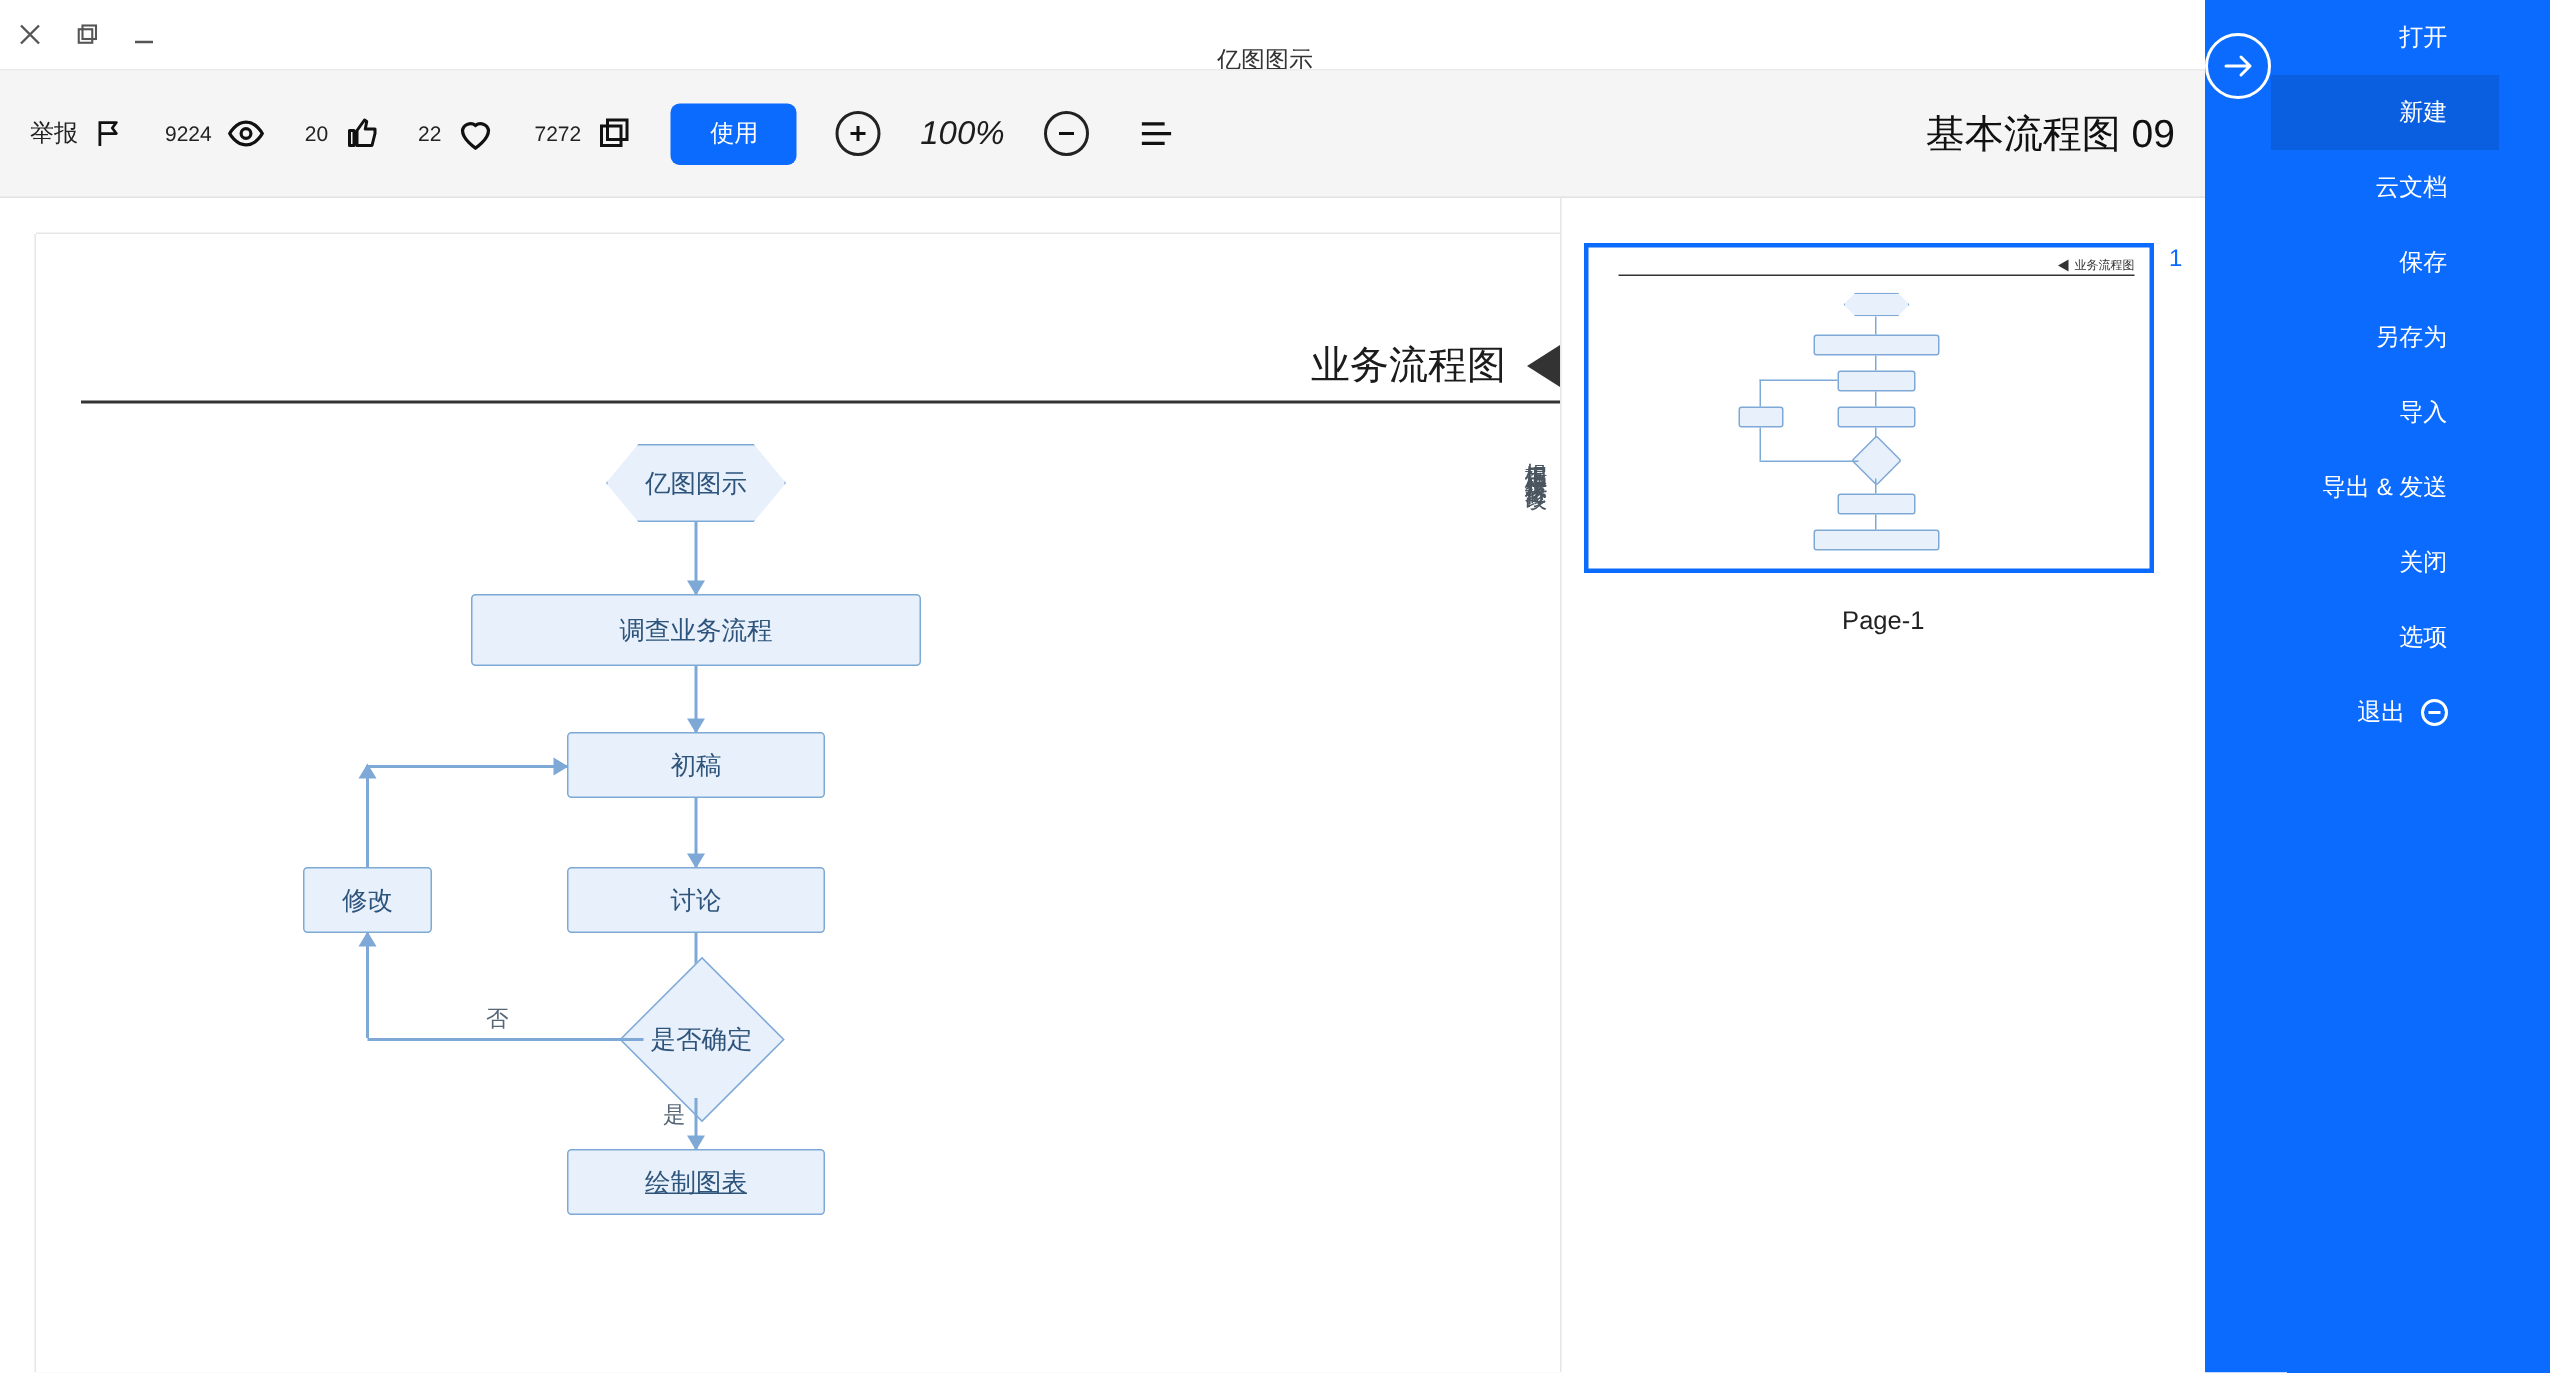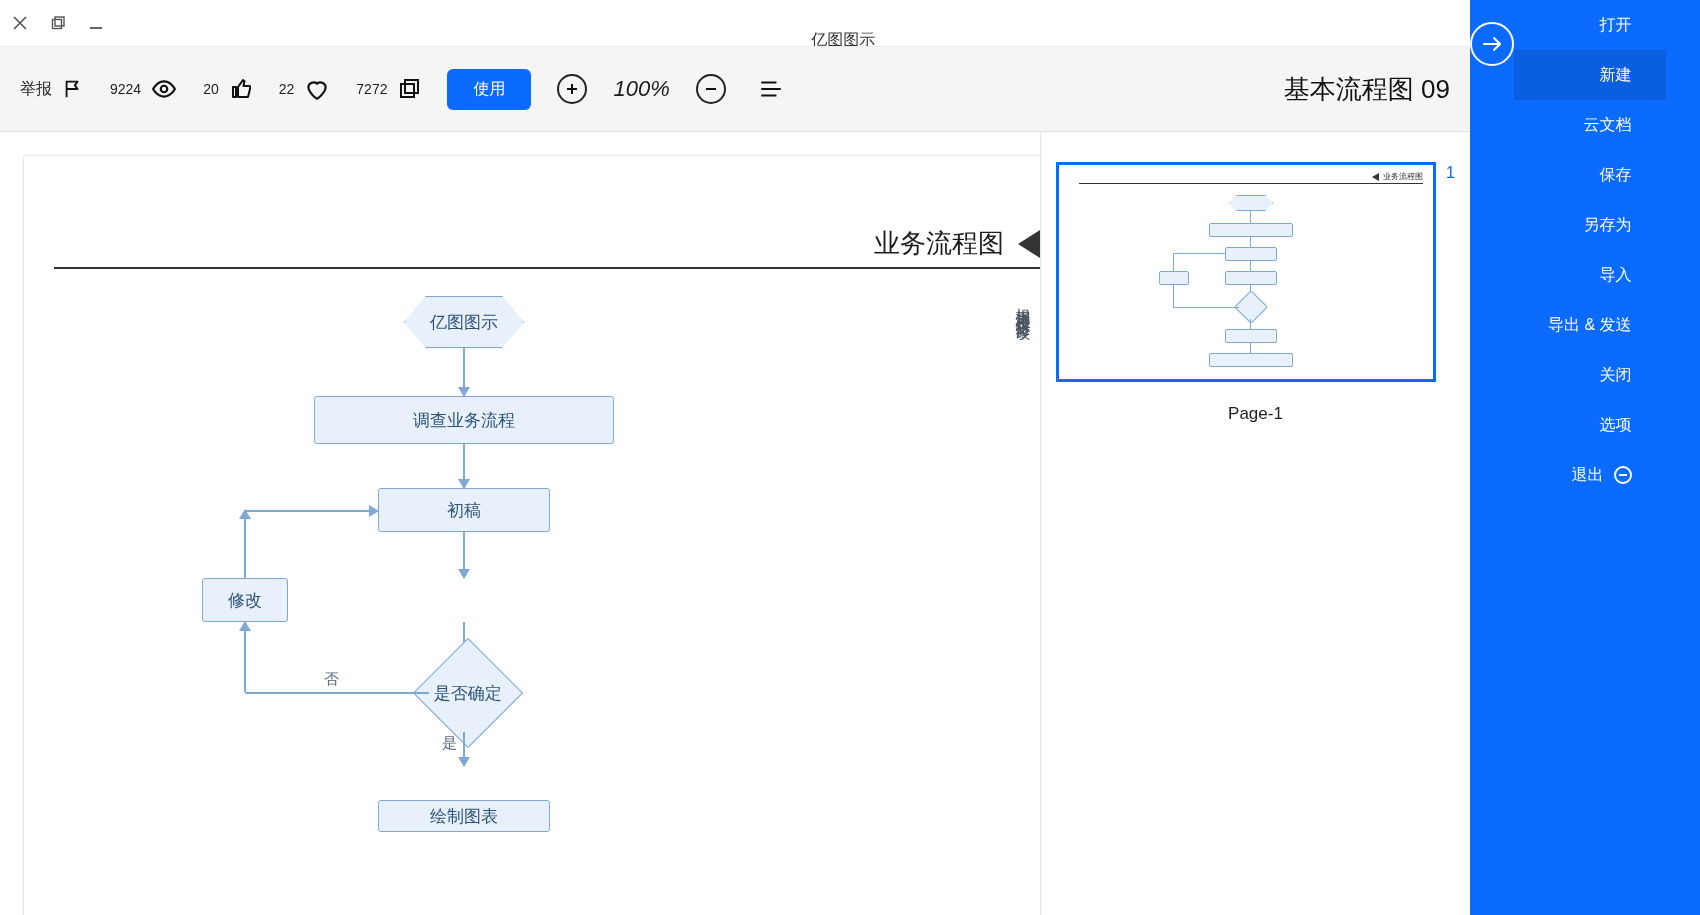--- a/index.html
+++ b/index.html
@@ -361,40 +361,43 @@
         <div class="shape rect" style="left:290px;top:240px;width:300px;height:48px;">
           <span>调查业务流程</span>
         </div>
         <div class="arrow-v" style="left:439px;top:288px;height:44px;"></div>
 
         <div class="shape rect" style="left:354px;top:332px;width:172px;height:44px;">
           <span>初稿</span>
         </div>
         <div class="arrow-v" style="left:439px;top:376px;height:46px;"></div>
 
+        <div class="shape rect" style="left:354px;top:422px;width:172px;height:44px;">
+          <span>讨论</span>
+        </div>
         <div class="arrow-v" style="left:439px;top:466px;height:40px;"></div>
 
         <div class="shape diamond" style="left:405px;top:498px;width:78px;height:78px;">
           <span>是否确定</span>
         </div>
 
         <div class="shape rect" style="left:178px;top:422px;width:86px;height:44px;">
           <span>修改</span>
         </div>
 
         <div class="arrow-h" style="left:221px;top:536px;width:184px;"></div>
         <div class="label" style="left:300px;top:514px;">否</div>
         <div class="arrow-v" style="left:220px;top:466px;height:70px;transform:scaleY(-1);"></div>
         <div class="arrow-v" style="left:220px;top:354px;height:68px;transform:scaleY(-1);"></div>
         <div class="arrow-h right" style="left:220px;top:354px;width:134px;"></div>
 
         <div class="arrow-v" style="left:439px;top:576px;height:34px;"></div>
         <div class="label" style="left:418px;top:578px;">是</div>
 
-        <div class="shape rect" style="left:354px;top:644px;width:172px;height:32px;">
+        <div class="shape rect" style="left:354px;top:610px;width:172px;height:44px;text-decoration:underline;">
           <span>绘制图表</span>
         </div>
 
       </div>
     </div>
   </div>
 
   <div class="pages-panel">
     <div class="page-row">
       <div class="page-thumb">

